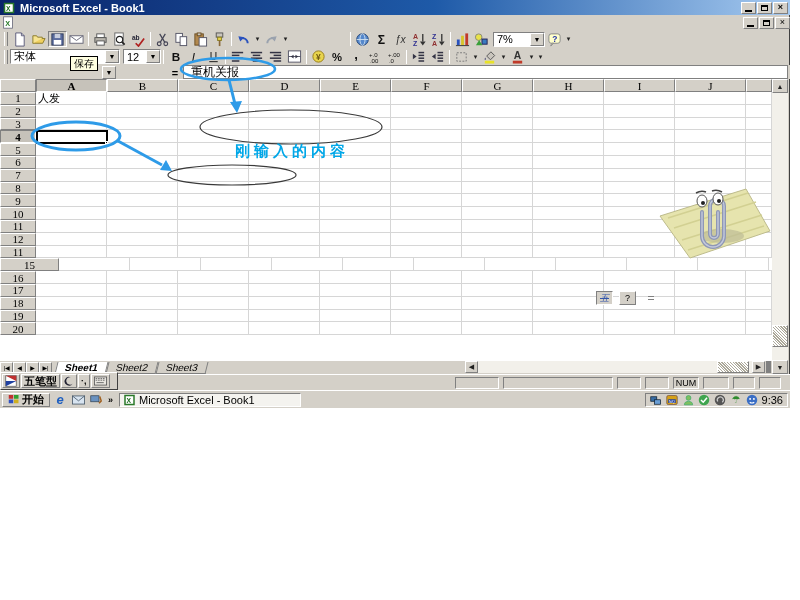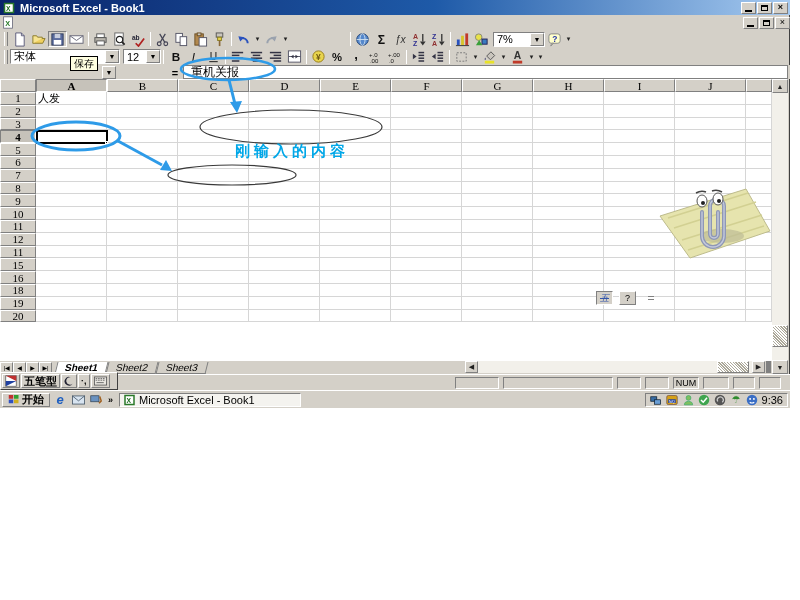--- a/index.html
+++ b/index.html
@@ -626,35 +626,49 @@
           <div class="cell" style="width: 71px;"></div>
           <div class="cell" style="width: 71px;"></div>
           <div class="cell" style="width: 71px;"></div>
           <div class="cell" style="width: 71px;"></div>
           <div class="cell" style="width: 71px;"></div>
           <div class="cell" style="width: 71px;"></div>
           <div class="cell" style="width: 71px;"></div>
           <div class="cell" style="width: 26px;"></div>
         </div>
         <div class="gridrow">
-          <div class="hdr" style="width: 36px;">15</div>
+          <div class="hdr" style="width: 59px;">15</div>
           <div class="cell" style="width: 71px;"></div>
           <div class="cell" style="width: 71px;"></div>
           <div class="cell" style="width: 71px;"></div>
           <div class="cell" style="width: 71px;"></div>
           <div class="cell" style="width: 71px;"></div>
           <div class="cell" style="width: 71px;"></div>
           <div class="cell" style="width: 71px;"></div>
           <div class="cell" style="width: 71px;"></div>
           <div class="cell" style="width: 71px;"></div>
           <div class="cell" style="width: 71px;"></div>
           <div class="cell" style="width: 26px;"></div>
         </div>
         <div class="gridrow">
           <div class="hdr" style="width: 36px;">16</div>
+          <div class="cell" style="width: 71px;"></div>
+          <div class="cell" style="width: 71px;"></div>
+          <div class="cell" style="width: 71px;"></div>
+          <div class="cell" style="width: 71px;"></div>
+          <div class="cell" style="width: 71px;"></div>
+          <div class="cell" style="width: 71px;"></div>
+          <div class="cell" style="width: 71px;"></div>
+          <div class="cell" style="width: 71px;"></div>
+          <div class="cell" style="width: 71px;"></div>
+          <div class="cell" style="width: 71px;"></div>
+          <div class="cell" style="width: 26px;"></div>
+        </div>
+        <div class="gridrow">
+          <div class="hdr" style="width: 36px;">17</div>
           <div class="cell" style="width: 71px;"></div>
           <div class="cell" style="width: 71px;"></div>
           <div class="cell" style="width: 71px;"></div>
           <div class="cell" style="width: 71px;"></div>
           <div class="cell" style="width: 71px;"></div>
           <div class="cell" style="width: 71px;"></div>
           <div class="cell" style="width: 71px;"></div>
           <div class="cell" style="width: 71px;"></div>
           <div class="cell" style="width: 71px;"></div>
           <div class="cell" style="width: 71px;"></div>

